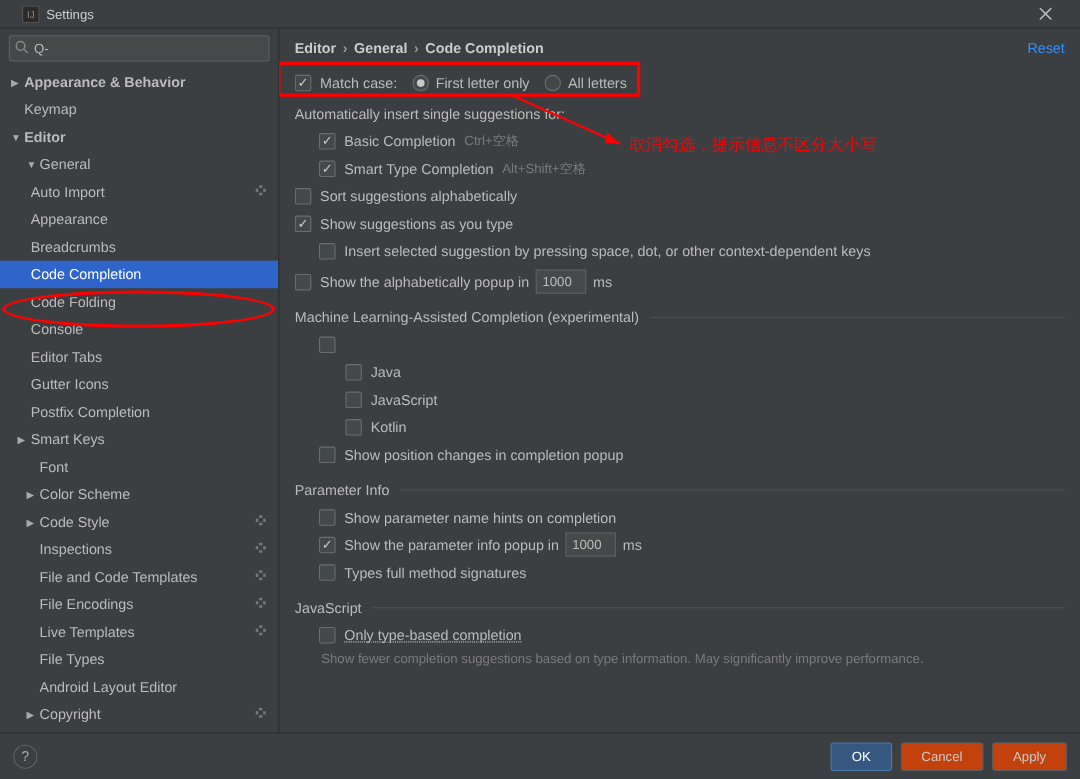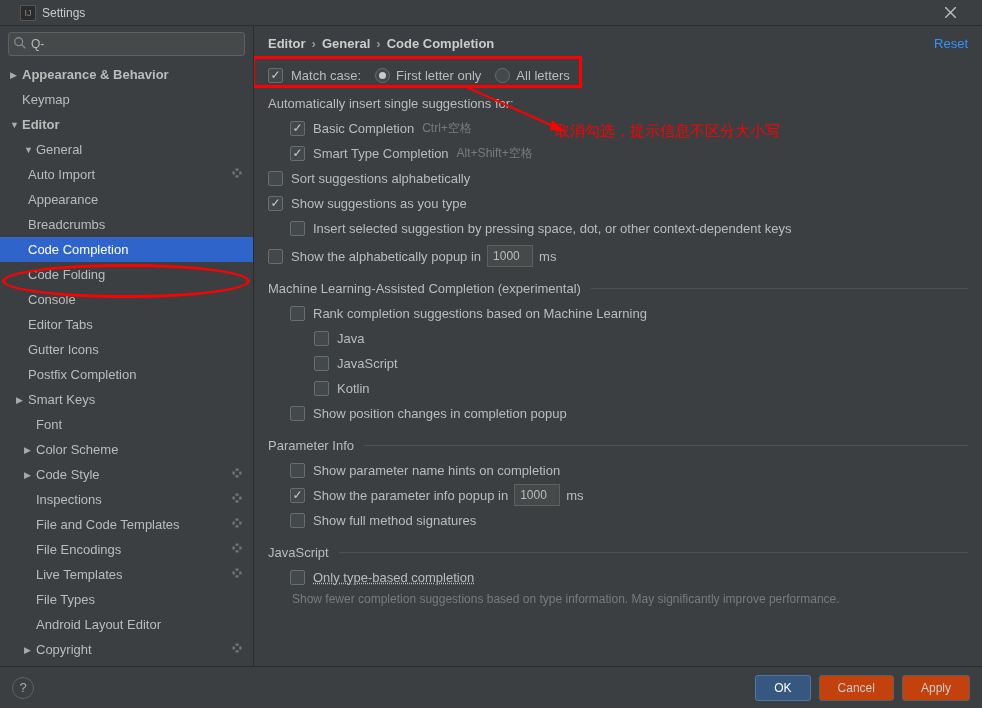--- a/index.html
+++ b/index.html
@@ -297,21 +297,20 @@
       <input type="text" value="1000" style="">
       <span>ms</span>
     </div>
 
     <div class="section">
       <span>Machine Learning-Assisted Completion (experimental)</span>
           <span class="line"></span>
     </div>
     <div class="field-row ind">
       <span class="cb"></span>
-      <span>Rank completion suggestions based on Machine Learning</span>
     </div>
     <div class="field-row ind2">
       <span class="cb"></span>
       <span>Java</span>
     </div>
     <div class="field-row ind2">
       <span class="cb"></span>
       <span>JavaScript</span>
     </div>
     <div class="field-row ind2">
@@ -332,41 +331,41 @@
       <span>Show parameter name hints on completion</span>
     </div>
     <div class="field-row ind">
       <span class="cb checked"></span>
       <span>Show the parameter info popup in</span>
       <input type="text" value="1000" style="">
       <span>ms</span>
     </div>
     <div class="field-row ind">
       <span class="cb"></span>
-      <span>Show full method signatures</span>
+      <span>Types full method signatures</span>
     </div>
 
     <div class="section">
       <span>JavaScript</span>
           <span class="line"></span>
     </div>
     <div class="field-row ind">
       <span class="cb"></span>
       <span style="text-decoration:underline dotted;">Only type-based completion</span>
     </div>
     <div class="subdesc">Show fewer completion suggestions based on type information. May significantly improve performance.</div>
     </div>
 
     <div class="red-box" style="left:-2px; top:30px; width:330px; height:32px;"></div>
 
     <svg class="anno-arrow" style="left:210px; top:60px;" width="120" height="60">
       <line x1="0" y1="0" x2="100" y2="45" stroke="#f00" stroke-width="2"></line>
       <polygon points="100,45 88,34 86,44" fill="#f00"></polygon>
     </svg>
-    <div class="anno-text" style="left:301px; top:96px;">取消勾选，提示信息不区分大小写</div>
+    <div class="anno-text" style="left:318px; top:96px;">取消勾选，提示信息不区分大小写</div>
   </div>
 </div>
 
 <div class="footer">
   <span class="help">?</span>
   <span class="spacer"></span>
   <button class="btn primary">OK</button>
   <button class="btn">Cancel</button>
   <button class="btn">Apply</button>
 </div>

